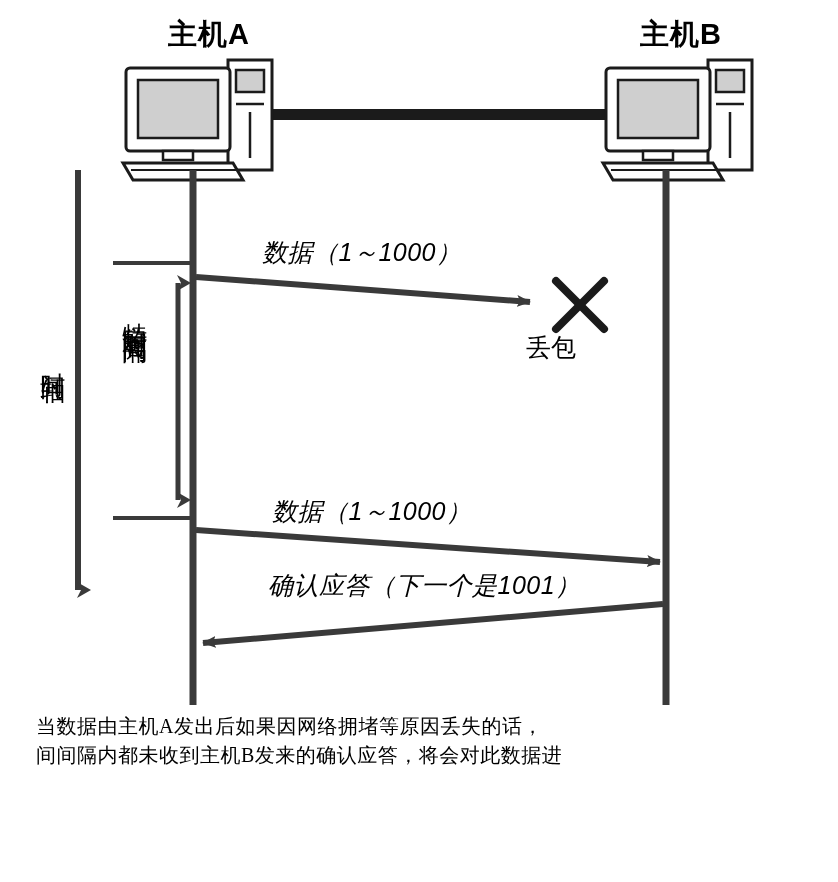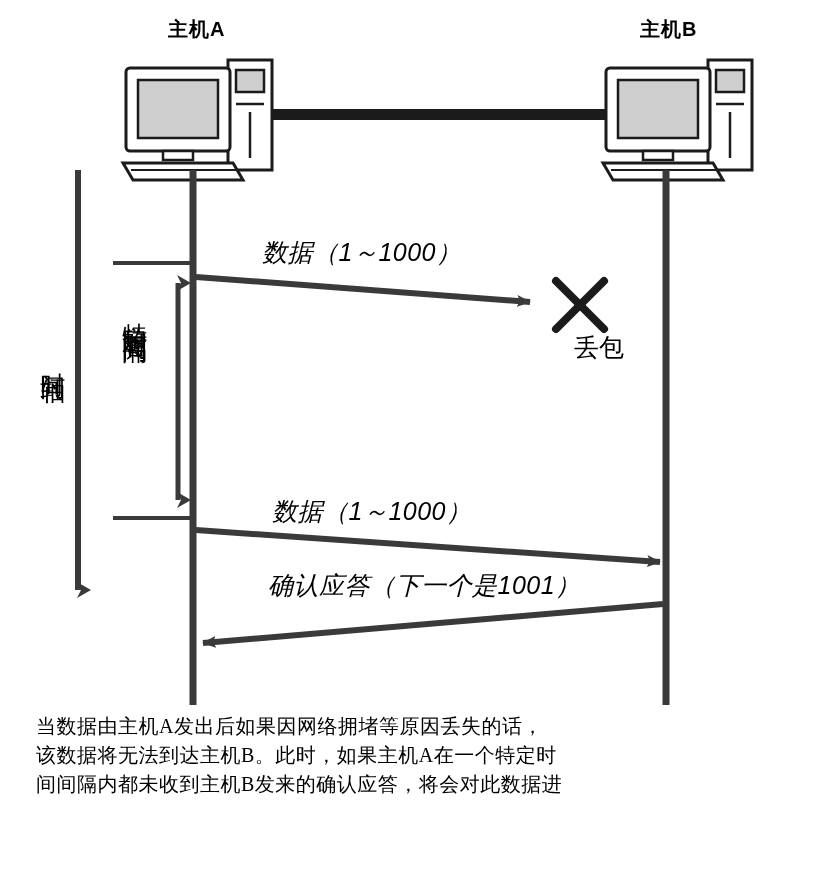--- a/index.html
+++ b/index.html
@@ -28,21 +28,21 @@
     height: 882px;
   }
   .lbl {
     position: absolute;
     font-family: "Liberation Sans", sans-serif;
     color: #000;
     white-space: pre;
     line-height: 1.15;
   }
   .host-label {
-    font-size: 20px;
+    font-size: 29px;
     font-weight: 600;
     letter-spacing: 1px;
   }
   .msg-label {
     font-size: 25px;
     letter-spacing: 0.5px;
     font-style: italic;
   }
   .drop-label {
     font-size: 25px;
@@ -154,25 +154,24 @@
   <div class="lbl host-label" style="left:168px; top:18px;">主机A</div>
 
   <div class="lbl host-label" style="left:640px; top:18px;">主机B</div>
 
   <div class="lbl vert-label" style="left:40px; top:352px;">时间轴</div>
 
   <div class="lbl vert-label" style="left:122px; top:303px;">特定的时间间隔</div>
 
   <div class="lbl msg-label" style="left:262px; top:238px;">数据（1～1000）</div>
 
-  <div class="lbl drop-label" style="left:574px; top:333px;">丢包</div>
+  <div class="lbl drop-label" style="left:526px; top:333px;">丢包</div>
 
   <div class="lbl msg-label" style="left:272px; top:497px;">数据（1～1000）</div>
 
   <div class="lbl msg-label" style="left:268px; top:571px;">确认应答（下一个是1001）</div>
 
   <div class="caption">
     <div>当数据由主机A发出后如果因网络拥堵等原因丢失的话，</div>
-    <div>该数据将无法到达主机B。此时，如果主机A在一个特定时</div>
     <div>间间隔内都未收到主机B发来的确认应答，将会对此数据进</div>
   </div>
 
 </div>
 
 </body></html>

